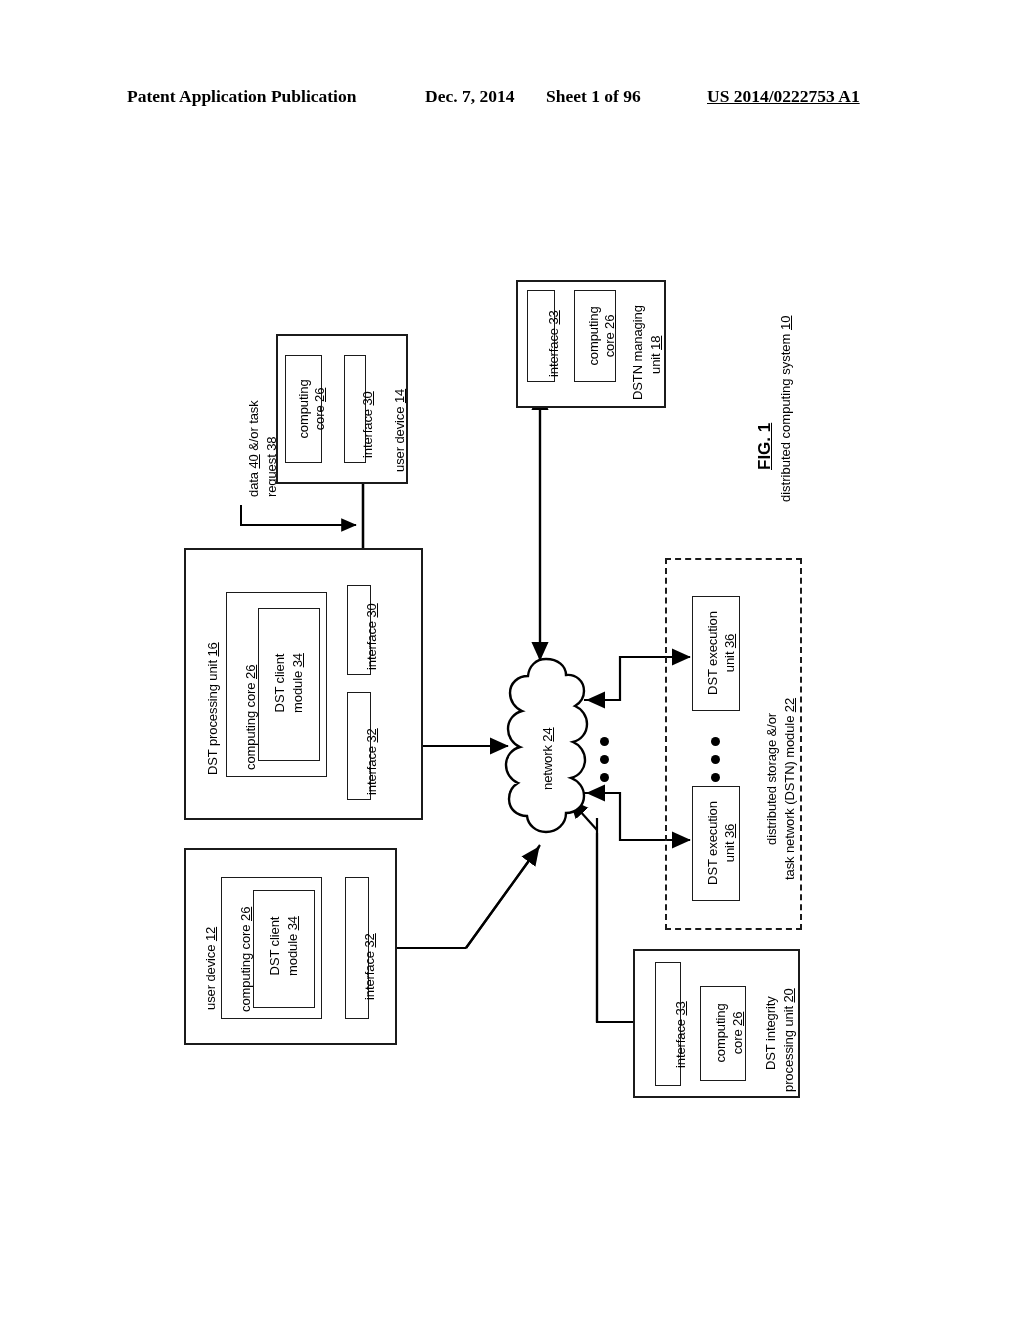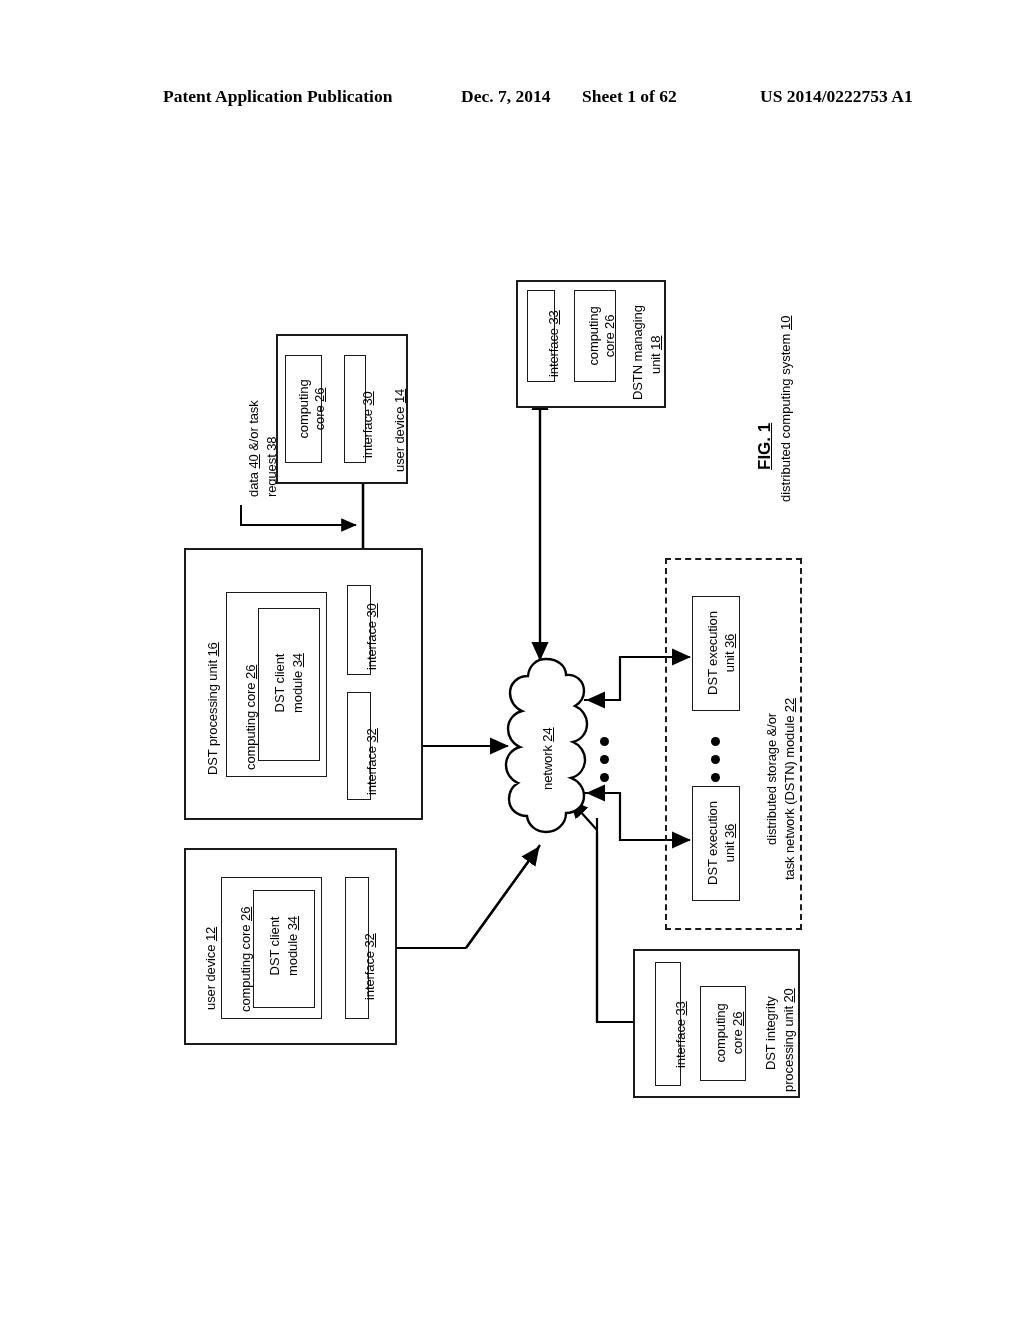--- a/index.html
+++ b/index.html
@@ -21,25 +21,25 @@
     position: absolute;
     top: 86px;
     left: 0;
     width: 1024px;
     height: 28px;
     font-family: "Liberation Serif", serif;
     font-weight: bold;
     font-size: 17.5px;
     white-space: nowrap;
   }
-  #pub-header .hdr-seg { position: absolute; top: 0; margin-left: 36px; }
+  #pub-header .hdr-seg { position: absolute; top: 0; }
   #hdr-pub   { left: 127px; }
   #hdr-date  { left: 425px; }
   #hdr-sheet { left: 546px; }
-  #hdr-num   { left: 724px; }
+  #hdr-num   { left: 707px; text-decoration: underline; }
 
   
   #figure {
     position: absolute;
     left: 0;
     top: 0;
     width: 1024px;
     height: 1320px;
   }
 
@@ -105,21 +105,21 @@
     white-space: nowrap;
     font-size: 13px;
   }
 </style>
 </head>
 <body>
 
 <div id="pub-header">
   <span class="hdr-seg" id="hdr-pub">Patent Application Publication</span>
   <span class="hdr-seg" id="hdr-date">Dec. 7, 2014</span>
-  <span class="hdr-seg" id="hdr-sheet">Sheet 1 of 62</span>
+  <span class="hdr-seg" id="hdr-sheet">Sheet 1 of 96</span>
   <span class="hdr-seg" id="hdr-num">US 2014/0222753 A1</span>
 </div>
 
 <div id="figure">
 
   <svg id="wires" viewBox="0 0 1024 1320">
     <defs>
       <marker id="ah" markerWidth="9" markerHeight="9" refX="8.2" refY="4.5" orient="auto" markerUnits="strokeWidth">
         <path d="M0,0.6 L8.6,4.5 L0,8.4 z" fill="#000"></path>
       </marker>

